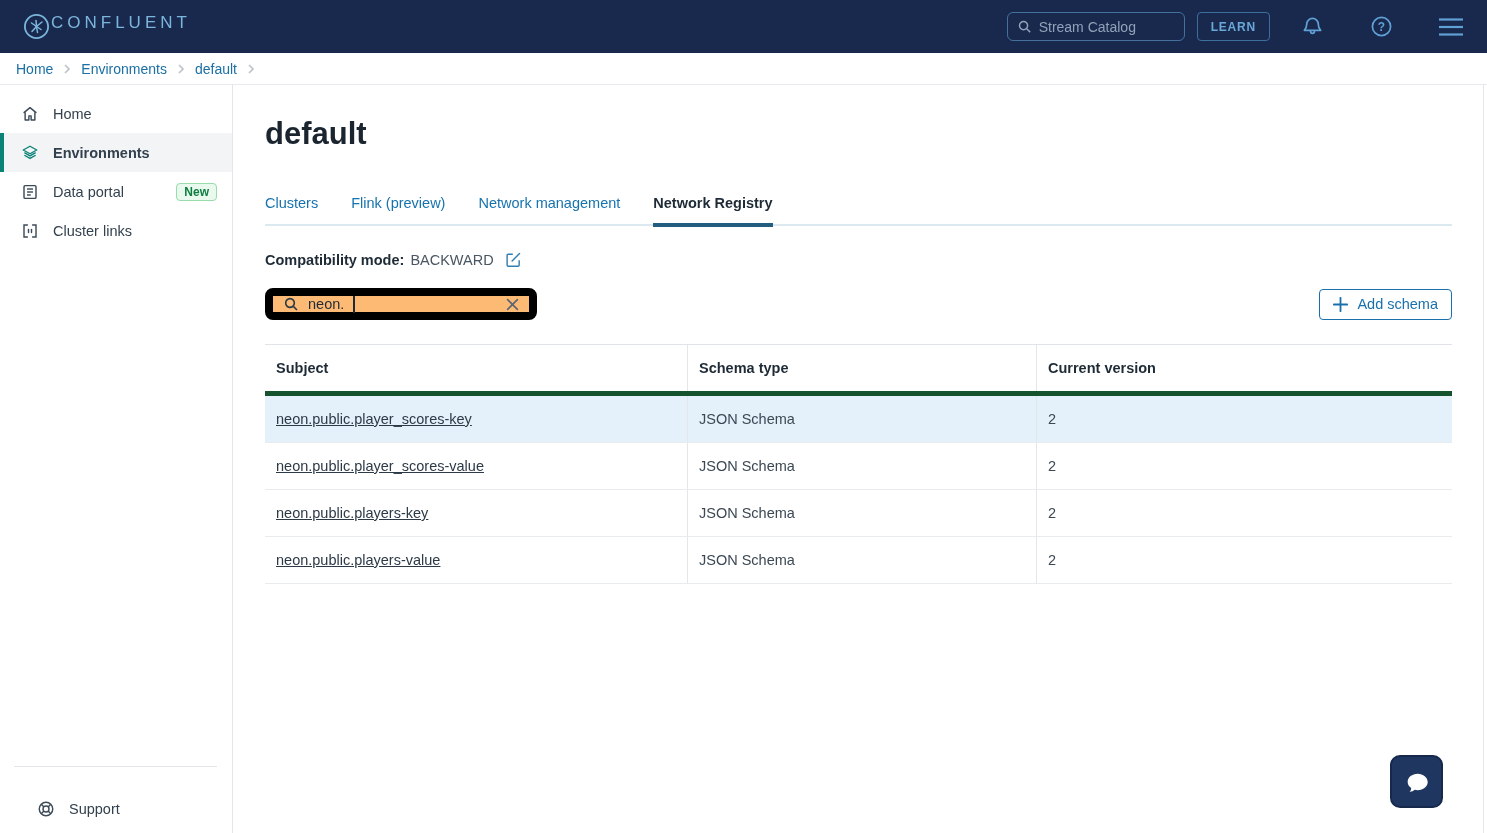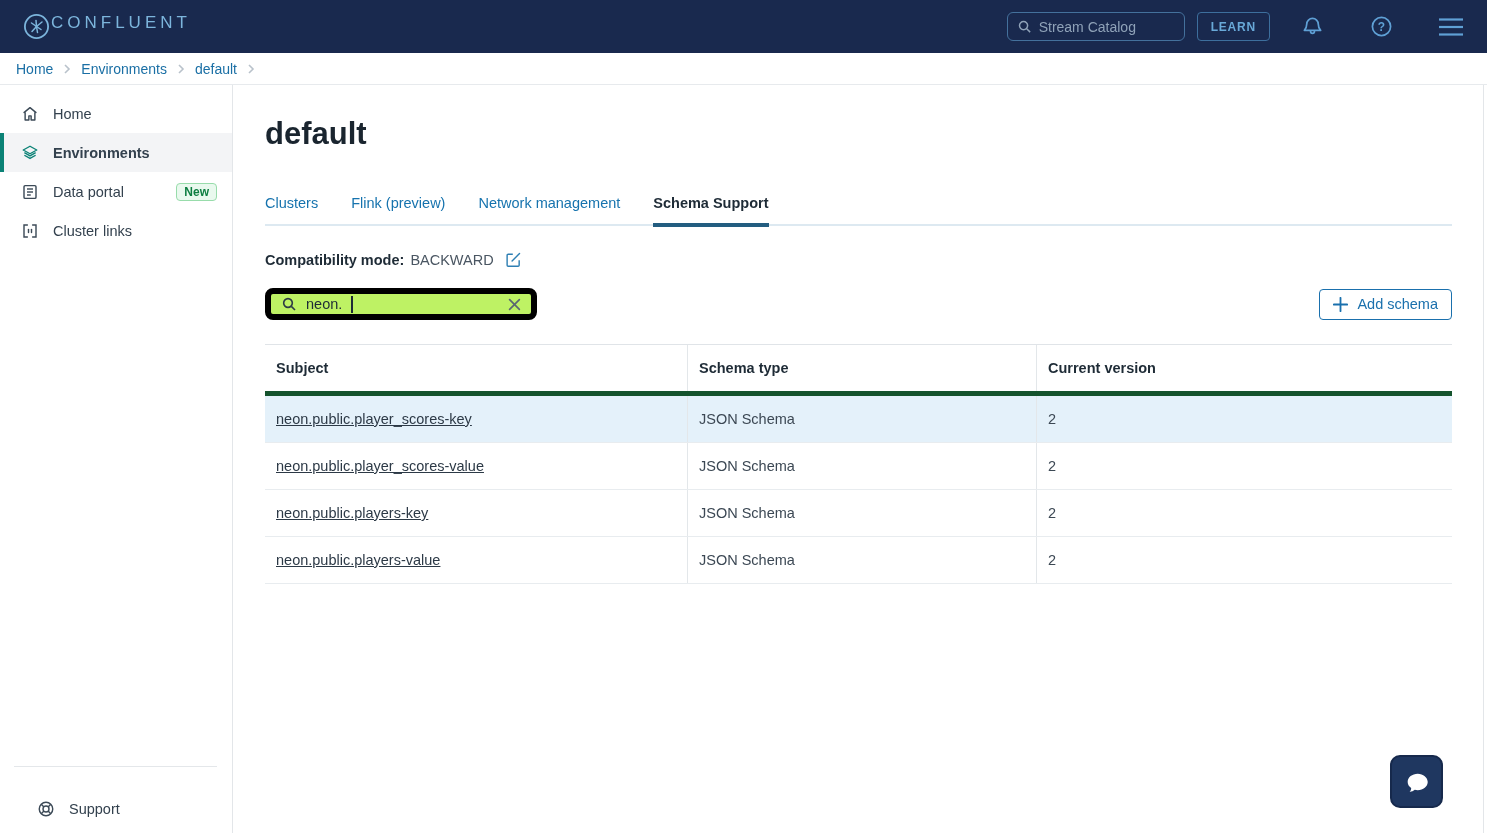--- a/index.html
+++ b/index.html
@@ -51,22 +51,22 @@
          background:none; border:none; font-family:inherit; }
   .tab.active { color:#1e2b36; font-weight:600; }
   .tab.active::after { content:""; position:absolute; left:0; right:0; bottom:-3px; height:4px; background:#235d80; }
 
   .compat-row { margin-top:25px; display:flex; align-items:center; gap:6px; font-size:14.5px; }
   .compat-label { font-weight:700; color:#1e2b36; }
   .compat-value { color:#4a5662; }
   .edit-btn { background:none; border:none; cursor:pointer; margin-left:5px; display:flex; color:#2e7fb3; }
 
   .toolbar { margin-top:20px; display:flex; align-items:center; justify-content:space-between; }
-  .schema-search { width:272px; height:32px; border:6px solid #000000; border-radius:8px;
-                   display:flex; align-items:center; padding:4px 10px; gap:9px; cursor:text; background:#bef264; }
+  .schema-search { width:272px; height:32px; border:8px solid #000000; border-radius:8px;
+                   display:flex; align-items:center; padding:4px 10px; gap:9px; cursor:text; background:#fdba74; }
   .schema-search .query { font-size:14.5px; color:#1e2b36; }
   .caret { width:1.5px; height:17px; background:#1e2b36; }
   .clear-btn { margin-left:auto; background:none; border:none; cursor:pointer; display:flex; color:#5a6672; }
   .add-btn { height:31px; padding:0 13px; background:#fff; border:1px solid #1a70ad; border-radius:4px;
              color:#1a70ad; font-size:14.5px; display:flex; align-items:center; gap:9px;
              cursor:pointer; font-family:inherit; }
 
   
   .table { margin-top:24px; border-top:1px solid #e0e4e8; }
   .thead, .trow { display:grid; grid-template-columns:423px 349px auto; }
@@ -223,21 +223,21 @@
     </div>
   </aside>
 
   <main class="content">
     <h1 class="page-title">default</h1>
 
     <div class="tabs">
       <button class="tab">Clusters</button>
       <button class="tab">Flink (preview)</button>
       <button class="tab">Network management</button>
-      <button class="tab active">Schema Support</button>
+      <button class="tab active">Network Registry</button>
     </div>
 
     <div class="compat-row">
       <span class="compat-label">Compatibility mode:</span>
       <span class="compat-value">BACKWARD</span>
       <button class="edit-btn">
         <svg width="17" height="17" viewBox="0 0 24 24" fill="none" stroke="currentColor" stroke-width="2">
           <path d="M20 13v7a1.5 1.5 0 0 1-1.5 1.5h-14A1.5 1.5 0 0 1 3 20V6a1.5 1.5 0 0 1 1.5-1.5H11"></path>
           <path d="M10 14 20.5 3.5" stroke-linecap="round"></path>
         </svg>

